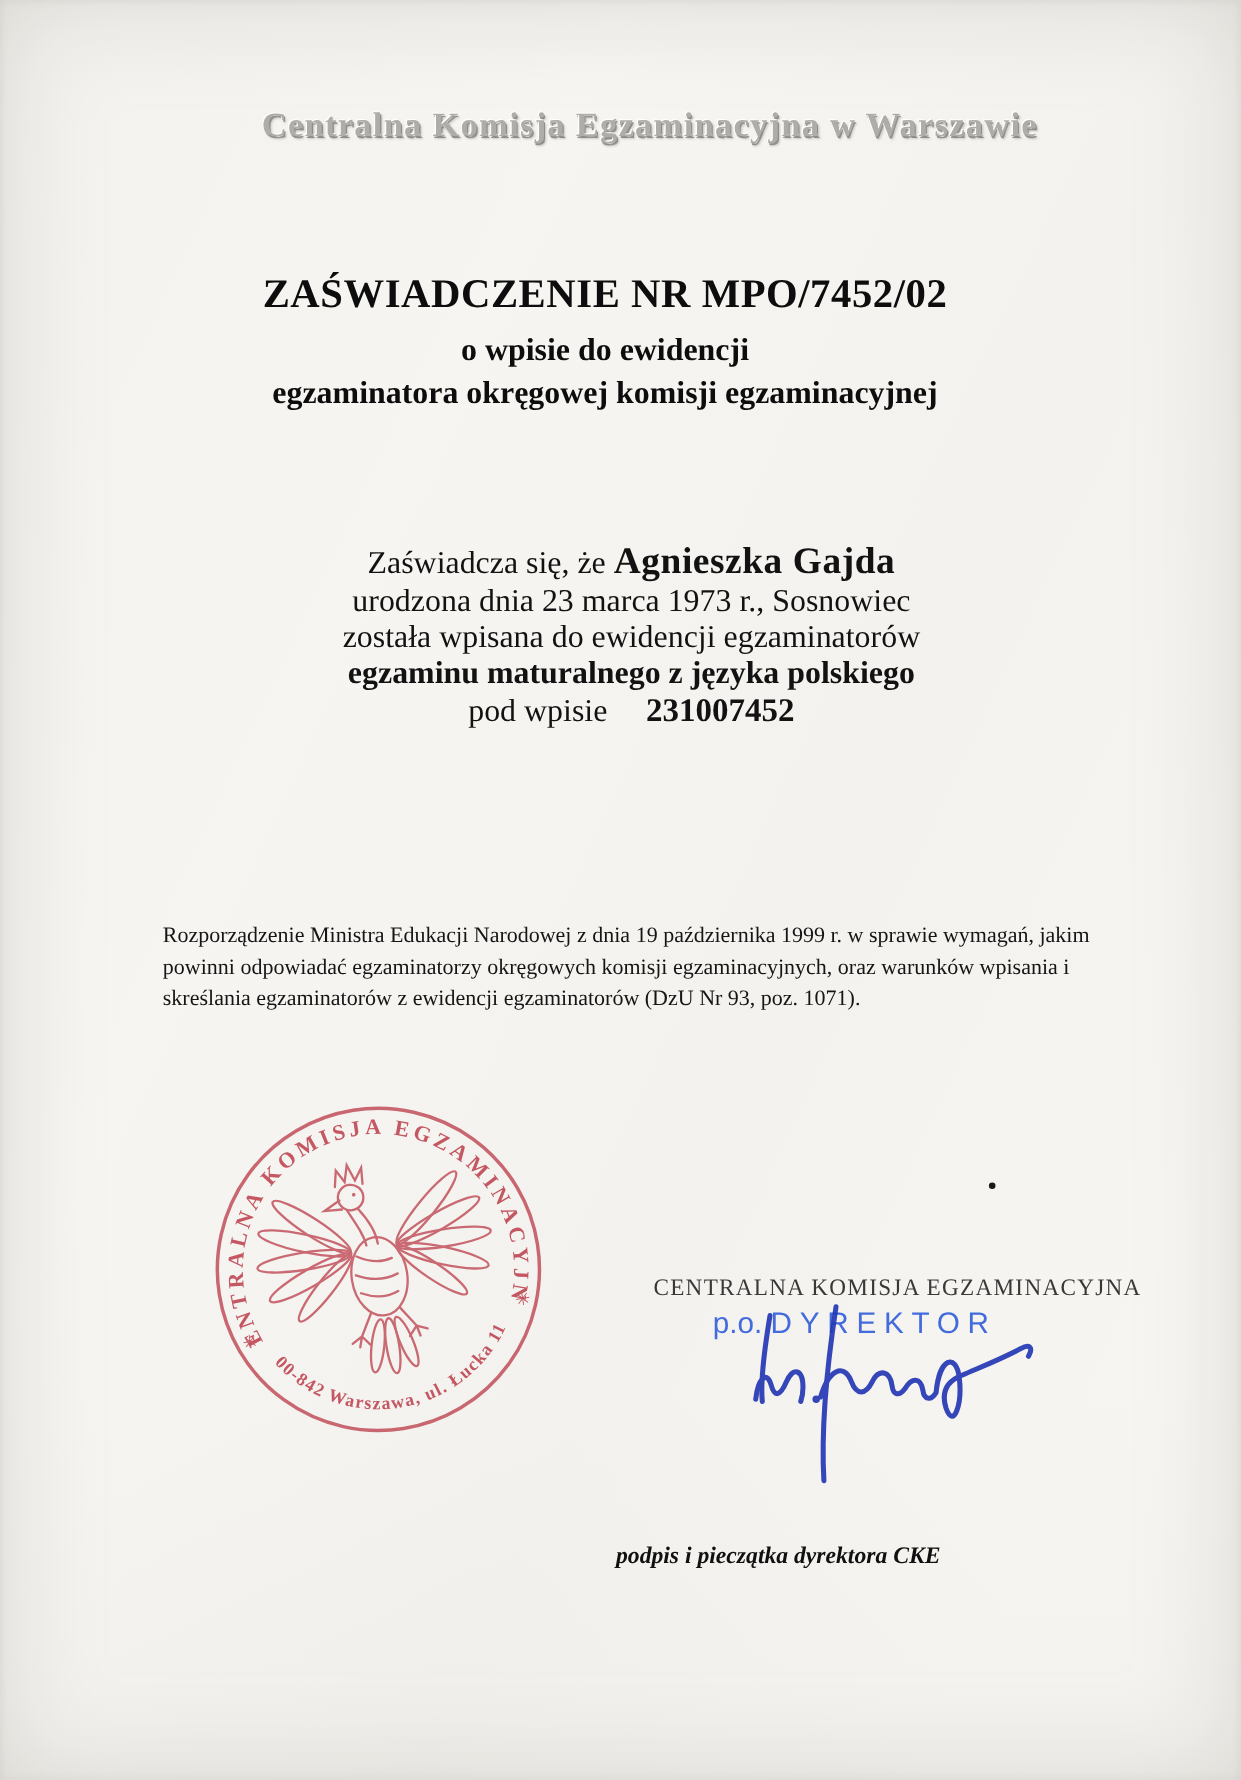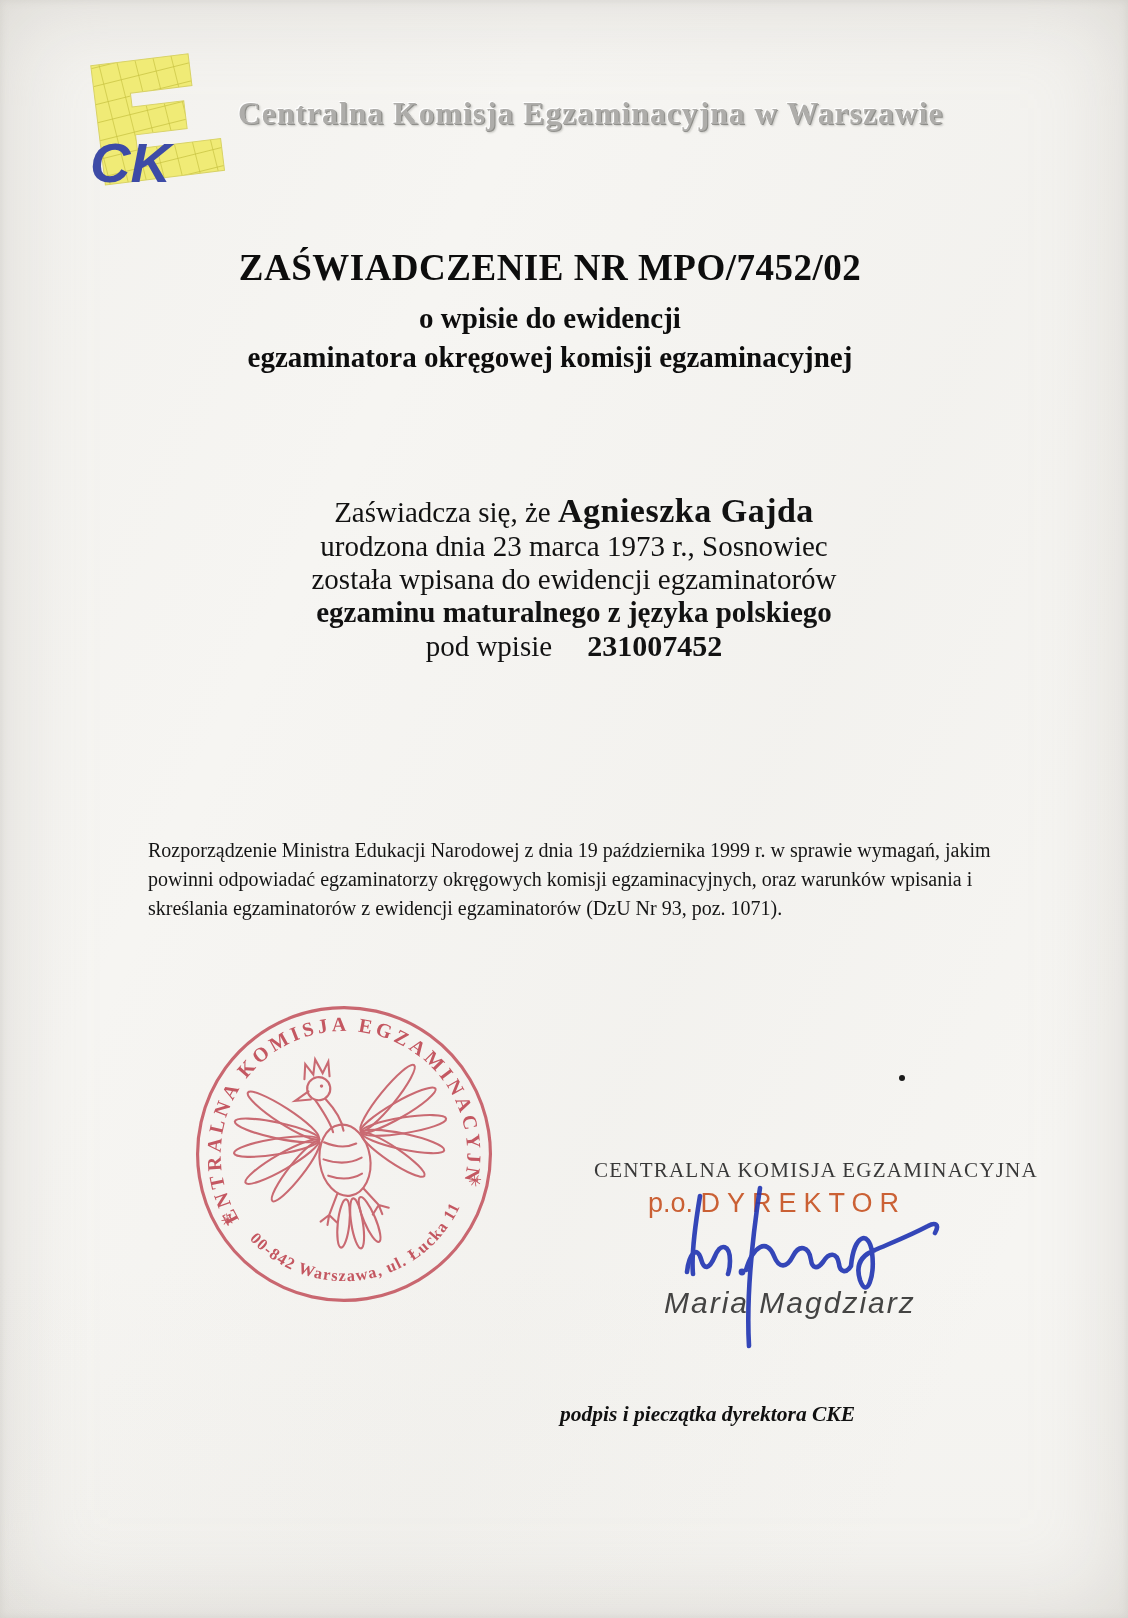--- a/index.html
+++ b/index.html
@@ -36,50 +36,36 @@
   .r5 b{font-size:30px;font-weight:700;margin-left:28px;}
   
   .legal{position:absolute;left:148px;top:836px;width:878px;font-size:20px;line-height:29px;color:#151515;}
   
   .stamp{position:absolute;left:186px;top:996px;width:316px;height:316px;transform:rotate(-9deg);opacity:.92;}
   .stamp svg{width:100%;height:100%;}
   
   .sig-org{position:absolute;left:594px;top:1158px;width:420px;font-size:21.5px;letter-spacing:1.2px;
            color:#1f1f1f;opacity:.88;white-space:nowrap;transform:scaleX(.98);transform-origin:left;}
   .sig-role{position:absolute;left:648px;top:1188px;font-family:"Liberation Sans",sans-serif;
-            font-size:27px;color:#c2410c;opacity:.82;white-space:nowrap;}
+            font-size:27px;color:#1d4ed8;opacity:.82;white-space:nowrap;}
   .sig-role .sp{letter-spacing:7px;}
   .sig-ink{position:absolute;left:588px;top:1172px;width:430px;height:200px;pointer-events:none;}
   .sig-name{position:absolute;left:664px;top:1286px;font-family:"Liberation Sans",sans-serif;
             font-style:italic;font-size:30px;letter-spacing:2px;color:#2c2c2c;opacity:.88;white-space:nowrap;}
   .caption{position:absolute;left:560px;top:1402px;width:430px;
            font-style:italic;font-weight:700;font-size:21.5px;color:#101010;}
   .date{position:absolute;left:150px;top:1498px;font-size:29px;color:#101010;}
   .speck{position:absolute;left:899px;top:1075px;width:6px;height:6px;border-radius:50%;background:#1a1a1a;}
 </style>
 </head>
 <body>
 
 <div class="page">
   <div class="tex"></div>
 
-  <div class="logo">
-    <svg viewBox="0 0 180 150">
-      <defs>
-        <pattern id="grid" width="18" height="18" patternUnits="userSpaceOnUse" patternTransform="rotate(-7)">
-          <rect width="18" height="18" fill="#f0eb76"></rect>
-          <path d="M 0,0 H18 M0,0 V18" stroke="#c9c342" stroke-width="1.4" fill="none"></path>
-        </pattern>
-      </defs>
-      <g transform="rotate(-7 90 75)">
-        <path d="M 30,12 L 128,12 L 128,44 L 66,44 L 66,58 L 118,58 L 118,86 L 66,86 L 66,100 L 150,100 L 150,132 L 30,132 Z" fill="url(#grid)" stroke="#d8d265" stroke-width="1"></path>
-      </g>
-      <text x="22" y="136" font-family="Liberation Sans, sans-serif" font-weight="bold" font-style="italic" font-size="56" fill="#3d4ba6">CK</text>
-    </svg>
-  </div>
 
   <div class="orgname">Centralna Komisja Egzaminacyjna w Warszawie</div>
 
   <div class="titleblock">
     <div class="title-main">ZAŚWIADCZENIE NR MPO/7452/02</div>
     <div class="title-sub1">o wpisie do ewidencji</div>
     <div class="title-sub2">egzaminatora okręgowej komisji egzaminacyjnej</div>
   </div>
 
   <div class="stmt">
@@ -162,19 +148,18 @@
   <svg class="sig-ink" viewBox="0 0 430 200">
     <g stroke="#2438b4" fill="none" stroke-width="4.6" stroke-linecap="round" stroke-linejoin="round" opacity="0.92">
       <path d="M 112,24 C 107,54 103,82 105,102"></path>
       <path d="M 99,100 C 101,82 109,73 113,87 C 116,98 121,98 127,84 C 133,70 142,73 142,89 C 142,95 141,99 140,102"></path>
       <circle cx="154" cy="100" r="3.4" fill="#2438b4" stroke="none"></circle>
       <path d="M 172,16 C 165,62 158,122 161,174"></path>
       <path d="M 158,98 C 165,74 179,66 186,84 C 191,97 199,96 205,84 C 211,72 221,74 223,88 C 224,96 229,98 235,90 C 241,80 249,80 251,92 C 252,100 258,102 263,94 C 266,62 281,58 284,80 C 287,104 279,128 272,108 C 267,92 274,83 287,78 C 303,71 321,64 340,54 C 347,50 352,52 347,61"></path>
     </g>
   </svg>
 
-  <div class="sig-name">Maria Magdziarz</div>
 
   <div class="speck"></div>
 
   <div class="caption">podpis i pieczątka dyrektora CKE</div>
 
 </div>
 
 </body></html>

